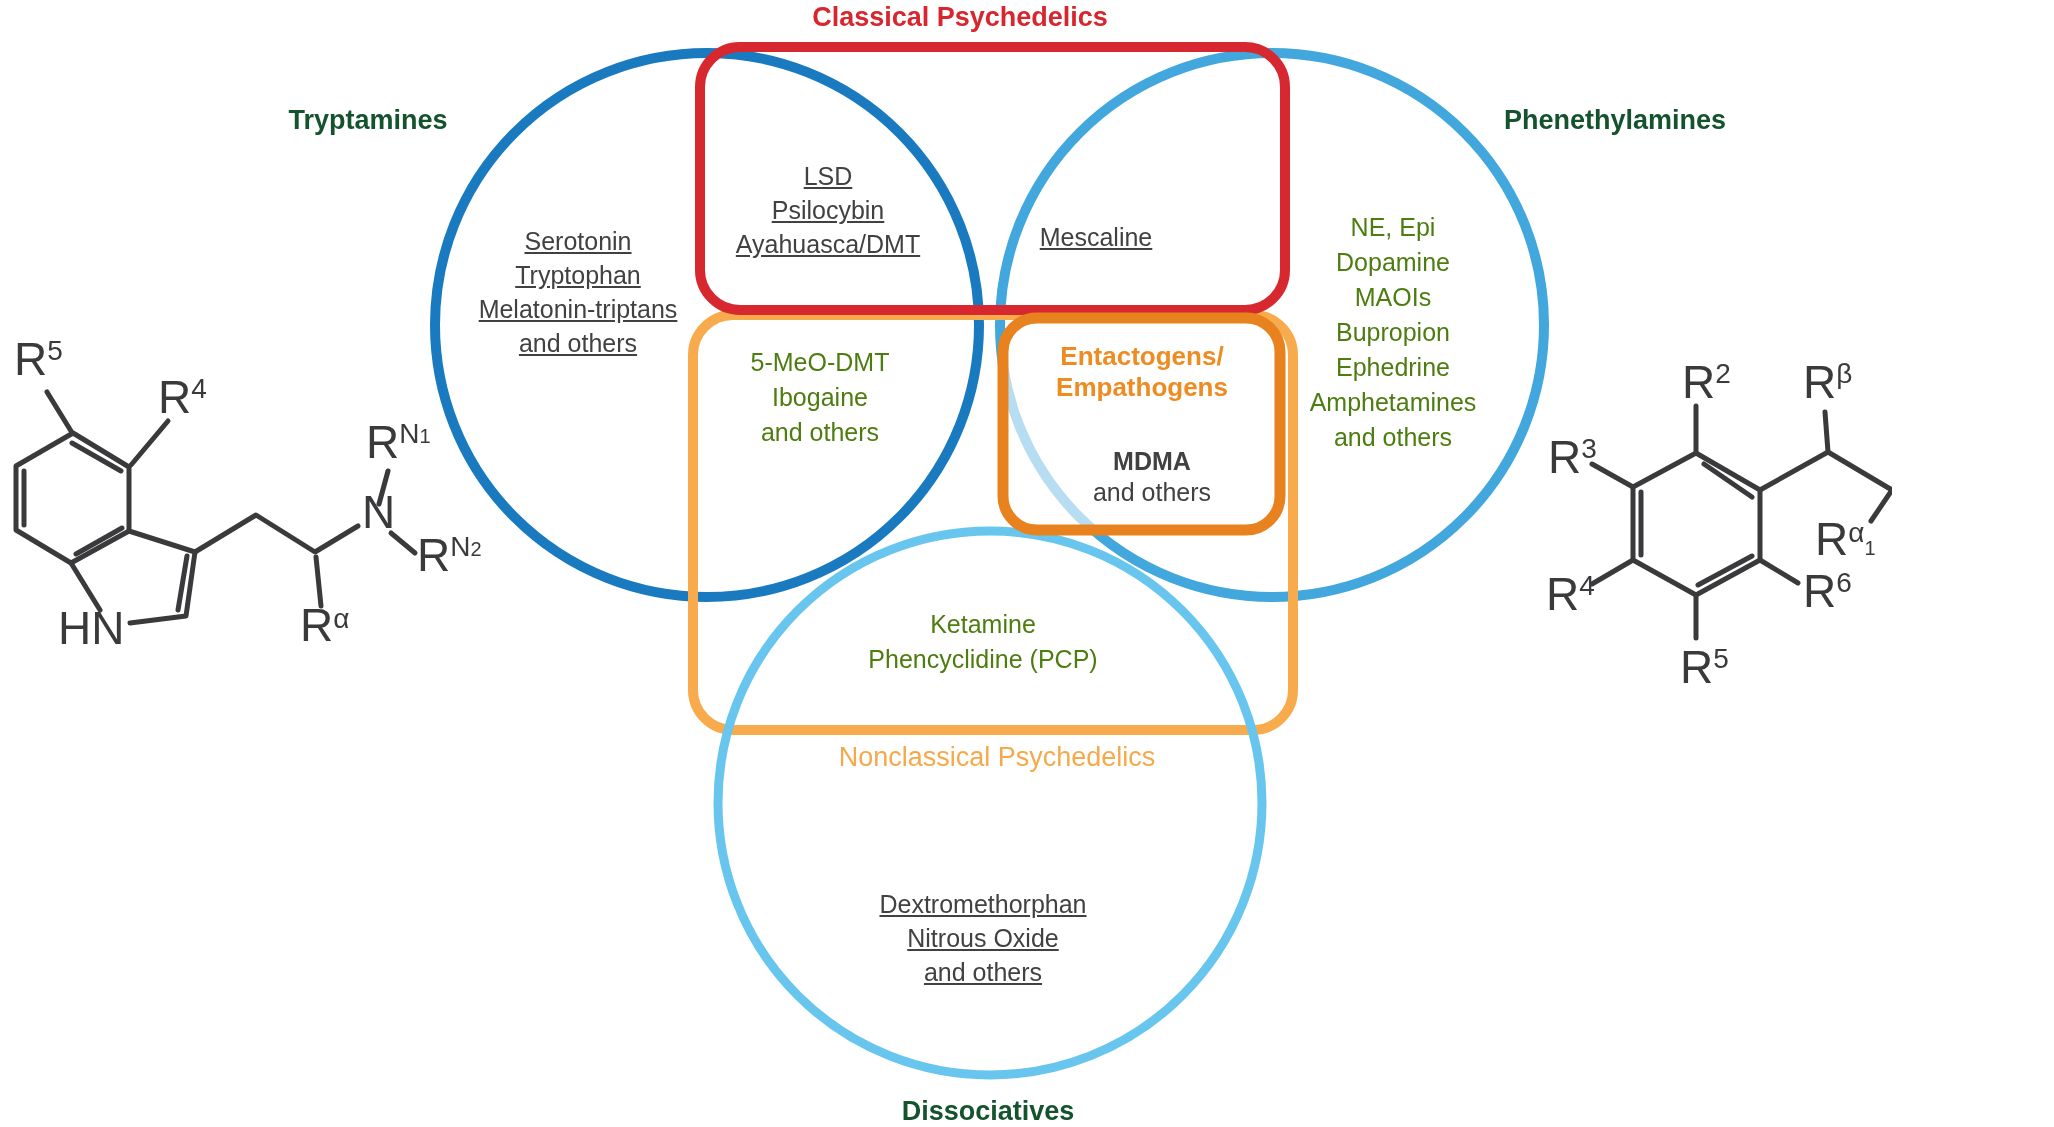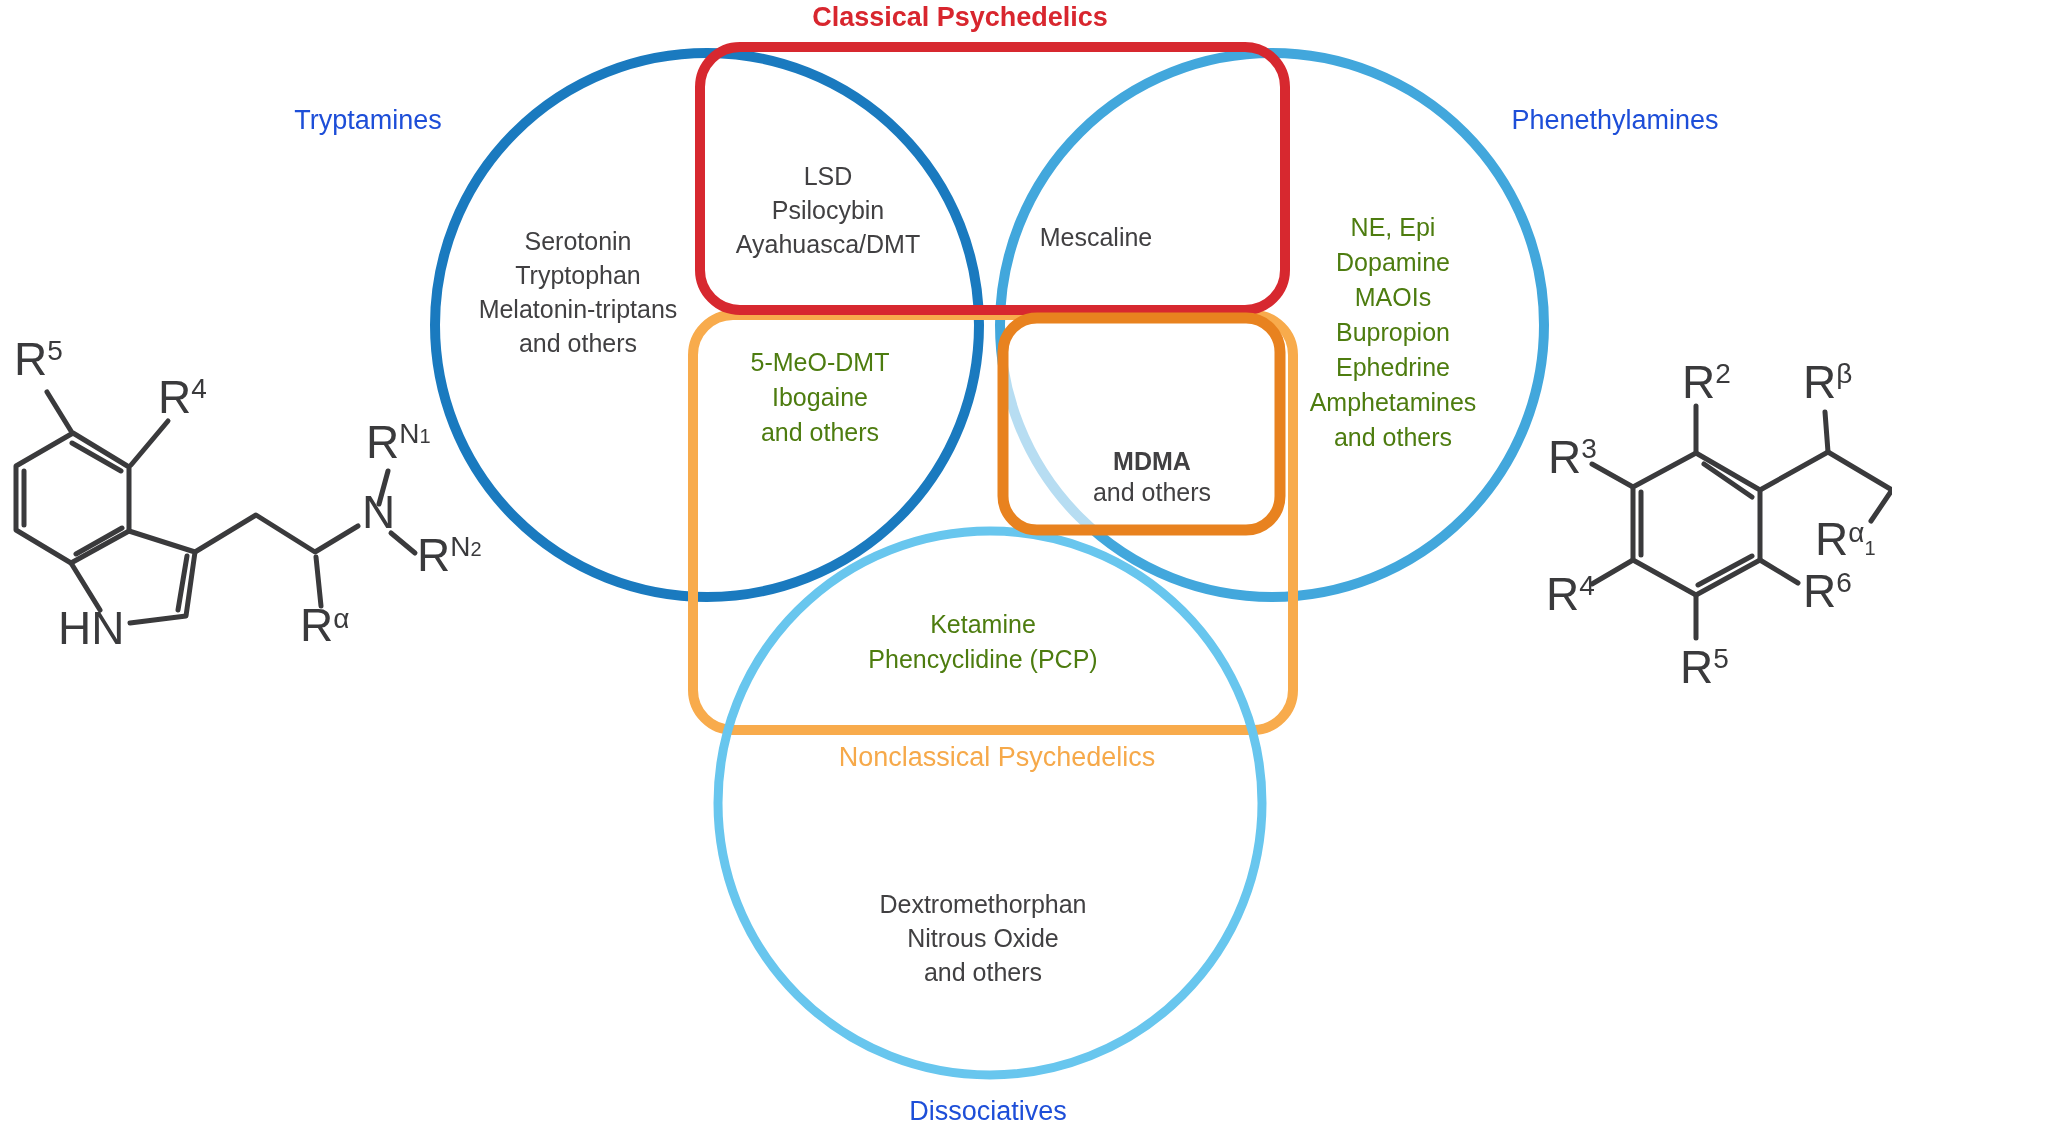--- a/index.html
+++ b/index.html
@@ -1,21 +1,21 @@
 <!DOCTYPE html>
 <html><head>
 <meta charset="utf-8">
 <style>
   html,body{margin:0;padding:0;background:#ffffff;}
   #canvas{position:relative;width:1892px;height:1127px;background:#ffffff;overflow:hidden;
           font-family:"Liberation Sans", sans-serif;}
   .abs{position:absolute;transform:translateX(-50%);text-align:center;white-space:nowrap;}
-  .list{font-size:25px;line-height:34px;color:#414042;}
+  .list{font-size:25px;line-height:34px;color:#414042;text-decoration:underline;}
   .list-wide{font-size:25px;line-height:35px;color:#4d7c0f;}
-  .set-label{font-size:27px;font-weight:normal;color:#1d4ed8;}
+  .set-label{font-size:27px;font-weight:bold;color:#14532d;}
   .classical-title{font-size:27px;font-weight:bold;color:#d8262e;}
   .nonclassical-title{font-size:27px;font-weight:normal;color:#f6a94a;}
   .entactogens-title{font-size:26px;font-weight:bold;color:#ee8b21;line-height:31px;}
   .mdma-block{font-size:25px;line-height:31px;color:#414042;}
   .mdma-block .bold{font-weight:bold;}
   svg{position:absolute;left:0;top:0;}
   svg text{font-family:"Liberation Sans", sans-serif;fill:#3a3a3c;font-size:46px;}
   .sup{font-size:28px;}
   .supsm{font-size:20px;}
   .subsm{font-size:20px;}
@@ -67,20 +67,24 @@
     <div>Amphetamines</div>
     <div>and others</div>
   </div>
 
   <div class="abs list-wide" style="left:820px;top:345px;">
     <div>5-MeO-DMT</div>
     <div>Ibogaine</div>
     <div>and others</div>
   </div>
 
+  <div class="abs entactogens-title" style="left:1142px;top:341px;">
+    <div>Entactogens/</div>
+    <div>Empathogens</div>
+  </div>
 
   <div class="abs mdma-block" style="left:1152px;top:446px;">
     <div class="bold">MDMA</div>
     <div>and others</div>
   </div>
 
   <div class="abs list-wide" style="left:983px;top:607px;">
     <div>Ketamine</div>
     <div>Phencyclidine (PCP)</div>
   </div>

